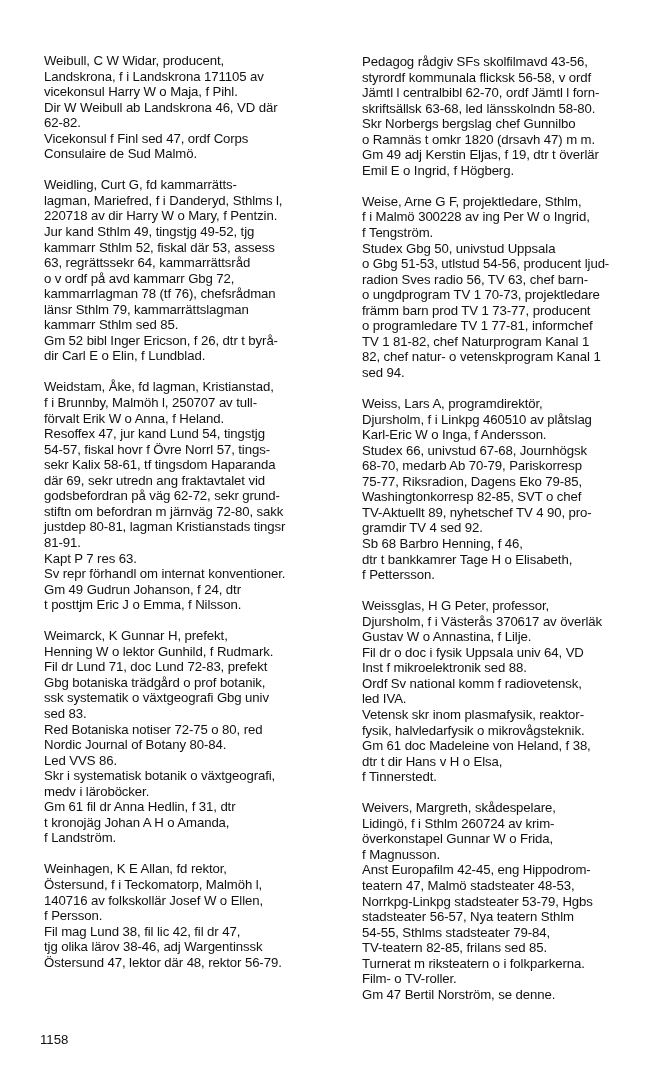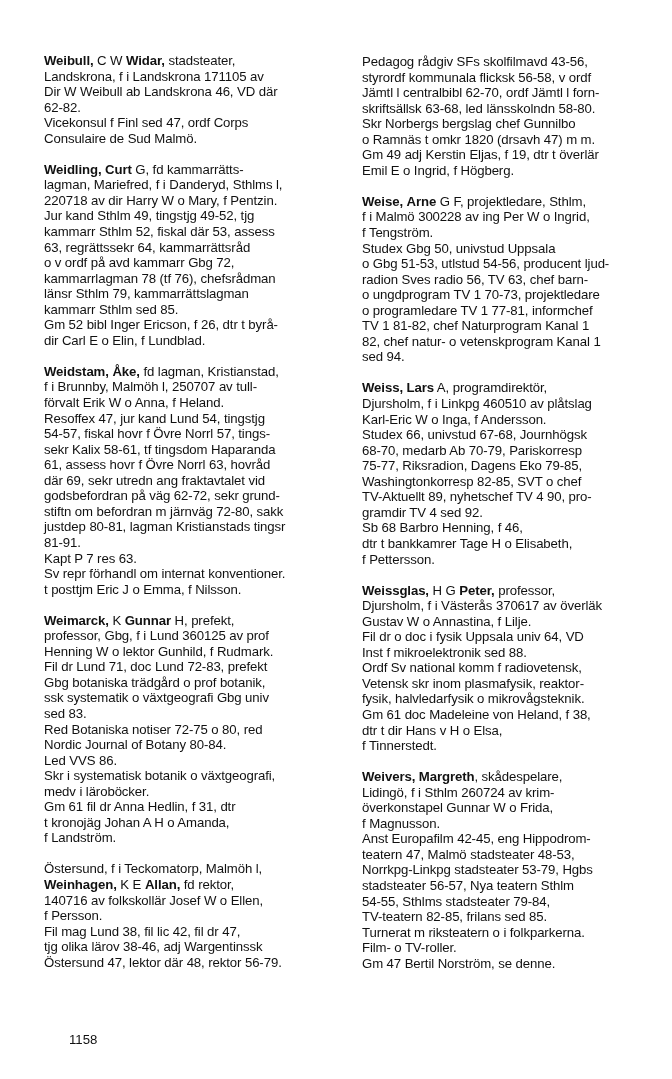--- a/index.html
+++ b/index.html
@@ -3,30 +3,31 @@
 <meta charset="utf-8">
 <style>
   html, body { margin: 0; padding: 0; background: #ffffff; }
   body { width: 672px; height: 1079px; position: relative; overflow: hidden;
          font-family: "Liberation Sans", sans-serif; color: #111; }
   .col { position: absolute; top: 53px; font-size: 13.2px; line-height: 15.55px; letter-spacing: -0.1px; }
   .col.left { left: 44px; width: 310px; }
   .col.right { left: 362px; top: 54px; width: 300px; }
   .entry { margin: 0 0 15.55px 0; }
   .line { display: block; white-space: nowrap; }
-  .b { font-weight: bold; text-align: right; }
-  .page-num { position: absolute; left: 40px; top: 1032px; font-size: 13.2px; margin-left: 29px; }
+  .b { font-weight: normal; text-align: right; }
+  .page-num { position: absolute; left: 40px; top: 1032px; font-size: 13.2px; }
 </style>
 </head>
 <body>
 
 <div class="col left" id="left-col">
     <div class="entry">
-      <span class="line"><span class="b">Weibull,</span> <span>C W</span> <span class="b">Widar,</span> <span>stadsteater,</span></span>
+      <span class="line"><span class="b">Weibull,</span> <span>C W</span> <span class="b">Widar,</span> <span>producent,</span></span>
       <span class="line">Landskrona, f i Landskrona 171105 av</span>
+      <span class="line">vicekonsul Harry W o Maja, f Pihl.</span>
       <span class="line">Dir W Weibull ab Landskrona 46, VD där</span>
       <span class="line">62-82.</span>
       <span class="line">Vicekonsul f Finl sed 47, ordf Corps</span>
       <span class="line">Consulaire de Sud Malmö.</span>
     </div>
     <div class="entry">
       <span class="line"><span class="b">Weidling,</span> <span class="b">Curt</span> <span>G, fd kammarrätts-</span></span>
       <span class="line">lagman, Mariefred, f i Danderyd, Sthlms l,</span>
       <span class="line">220718 av dir Harry W o Mary, f Pentzin.</span>
       <span class="line">Jur kand Sthlm 49, tingstjg 49-52, tjg</span>
@@ -39,50 +40,49 @@
       <span class="line">Gm 52 bibl Inger Ericson, f 26, dtr t byrå-</span>
       <span class="line">dir Carl E o Elin, f Lundblad.</span>
     </div>
     <div class="entry">
       <span class="line"><span class="b">Weidstam,</span> <span class="b">Åke,</span> <span>fd lagman, Kristianstad,</span></span>
       <span class="line">f i Brunnby, Malmöh l, 250707 av tull-</span>
       <span class="line">förvalt Erik W o Anna, f Heland.</span>
       <span class="line">Resoffex 47, jur kand Lund 54, tingstjg</span>
       <span class="line">54-57, fiskal hovr f Övre Norrl 57, tings-</span>
       <span class="line">sekr Kalix 58-61, tf tingsdom Haparanda</span>
-      <span class="line">61, assess hovr f Övre Norrl 63, hovråd</span>
       <span class="line">där 69, sekr utredn ang fraktavtalet vid</span>
       <span class="line">godsbefordran på väg 62-72, sekr grund-</span>
       <span class="line">stiftn om befordran m järnväg 72-80, sakk</span>
       <span class="line">justdep 80-81, lagman Kristianstads tingsr</span>
       <span class="line">81-91.</span>
       <span class="line">Kapt P 7 res 63.</span>
       <span class="line">Sv repr förhandl om internat konventioner.</span>
+      <span class="line">Gm 49 Gudrun Johanson, f 24, dtr</span>
       <span class="line">t posttjm Eric J o Emma, f Nilsson.</span>
     </div>
     <div class="entry">
       <span class="line"><span class="b">Weimarck,</span> <span>K</span> <span class="b">Gunnar</span> <span>H, prefekt,</span></span>
-      <span class="line">professor, Gbg, f i Lund 360125 av prof</span>
       <span class="line">Henning W o lektor Gunhild, f Rudmark.</span>
       <span class="line">Fil dr Lund 71, doc Lund 72-83, prefekt</span>
       <span class="line">Gbg botaniska trädgård o prof botanik,</span>
       <span class="line">ssk systematik o växtgeografi Gbg univ</span>
       <span class="line">sed 83.</span>
       <span class="line">Red Botaniska notiser 72-75 o 80, red</span>
       <span class="line">Nordic Journal of Botany 80-84.</span>
       <span class="line">Led VVS 86.</span>
       <span class="line">Skr i systematisk botanik o växtgeografi,</span>
       <span class="line">medv i läroböcker.</span>
       <span class="line">Gm 61 fil dr Anna Hedlin, f 31, dtr</span>
       <span class="line">t kronojäg Johan A H o Amanda,</span>
       <span class="line">f Landström.</span>
     </div>
     <div class="entry">
+      <span class="line"><span class="b">Weinhagen,</span> <span>K E</span> <span class="b">Allan,</span> <span>fd rektor,</span></span>
       <span class="line">Östersund, f i Teckomatorp, Malmöh l,</span>
-      <span class="line"><span class="b">Weinhagen,</span> <span>K E</span> <span class="b">Allan,</span> <span>fd rektor,</span></span>
       <span class="line">140716 av folkskollär Josef W o Ellen,</span>
       <span class="line">f Persson.</span>
       <span class="line">Fil mag Lund 38, fil lic 42, fil dr 47,</span>
       <span class="line">tjg olika lärov 38-46, adj Wargentinssk</span>
       <span class="line">Östersund 47, lektor där 48, rektor 56-79.</span>
     </div>
   </div>
 <div class="col right" id="right-col">
     <div class="entry">
       <span class="line">Pedagog rådgiv SFs skolfilmavd 43-56,</span>
@@ -95,20 +95,21 @@
       <span class="line">Emil E o Ingrid, f Högberg.</span>
     </div>
     <div class="entry">
       <span class="line"><span class="b">Weise,</span> <span class="b">Arne</span> <span>G F, projektledare, Sthlm,</span></span>
       <span class="line">f i Malmö 300228 av ing Per W o Ingrid,</span>
       <span class="line">f Tengström.</span>
       <span class="line">Studex Gbg 50, univstud Uppsala</span>
       <span class="line">o Gbg 51-53, utlstud 54-56, producent ljud-</span>
       <span class="line">radion Sves radio 56, TV 63, chef barn-</span>
       <span class="line">o ungdprogram TV 1 70-73, projektledare</span>
+      <span class="line">främm barn prod TV 1 73-77, producent</span>
       <span class="line">o programledare TV 1 77-81, informchef</span>
       <span class="line">TV 1 81-82, chef Naturprogram Kanal 1</span>
       <span class="line">82, chef natur- o vetenskprogram Kanal 1</span>
       <span class="line">sed 94.</span>
     </div>
     <div class="entry">
       <span class="line"><span class="b">Weiss,</span> <span class="b">Lars</span> <span>A, programdirektör,</span></span>
       <span class="line">Djursholm, f i Linkpg 460510 av plåtslag</span>
       <span class="line">Karl-Eric W o Inga, f Andersson.</span>
       <span class="line">Studex 66, univstud 67-68, Journhögsk</span>
@@ -121,20 +122,21 @@
       <span class="line">dtr t bankkamrer Tage H o Elisabeth,</span>
       <span class="line">f Pettersson.</span>
     </div>
     <div class="entry">
       <span class="line"><span class="b">Weissglas,</span> <span>H G</span> <span class="b">Peter,</span> <span>professor,</span></span>
       <span class="line">Djursholm, f i Västerås 370617 av överläk</span>
       <span class="line">Gustav W o Annastina, f Lilje.</span>
       <span class="line">Fil dr o doc i fysik Uppsala univ 64, VD</span>
       <span class="line">Inst f mikroelektronik sed 88.</span>
       <span class="line">Ordf Sv national komm f radiovetensk,</span>
+      <span class="line">led IVA.</span>
       <span class="line">Vetensk skr inom plasmafysik, reaktor-</span>
       <span class="line">fysik, halvledarfysik o mikrovågsteknik.</span>
       <span class="line">Gm 61 doc Madeleine von Heland, f 38,</span>
       <span class="line">dtr t dir Hans v H o Elsa,</span>
       <span class="line">f Tinnerstedt.</span>
     </div>
     <div class="entry">
       <span class="line"><span class="b">Weivers,</span> <span class="b">Margreth</span><span>, skådespelare,</span></span>
       <span class="line">Lidingö, f i Sthlm 260724 av krim-</span>
       <span class="line">överkonstapel Gunnar W o Frida,</span>

